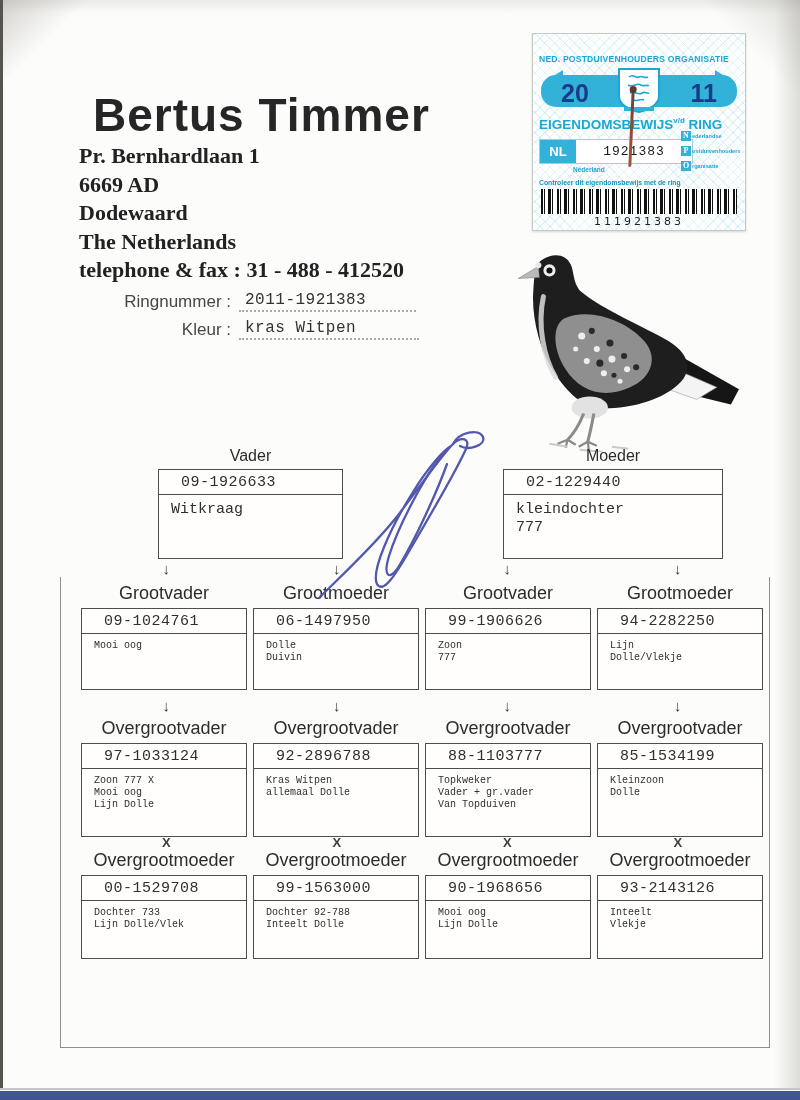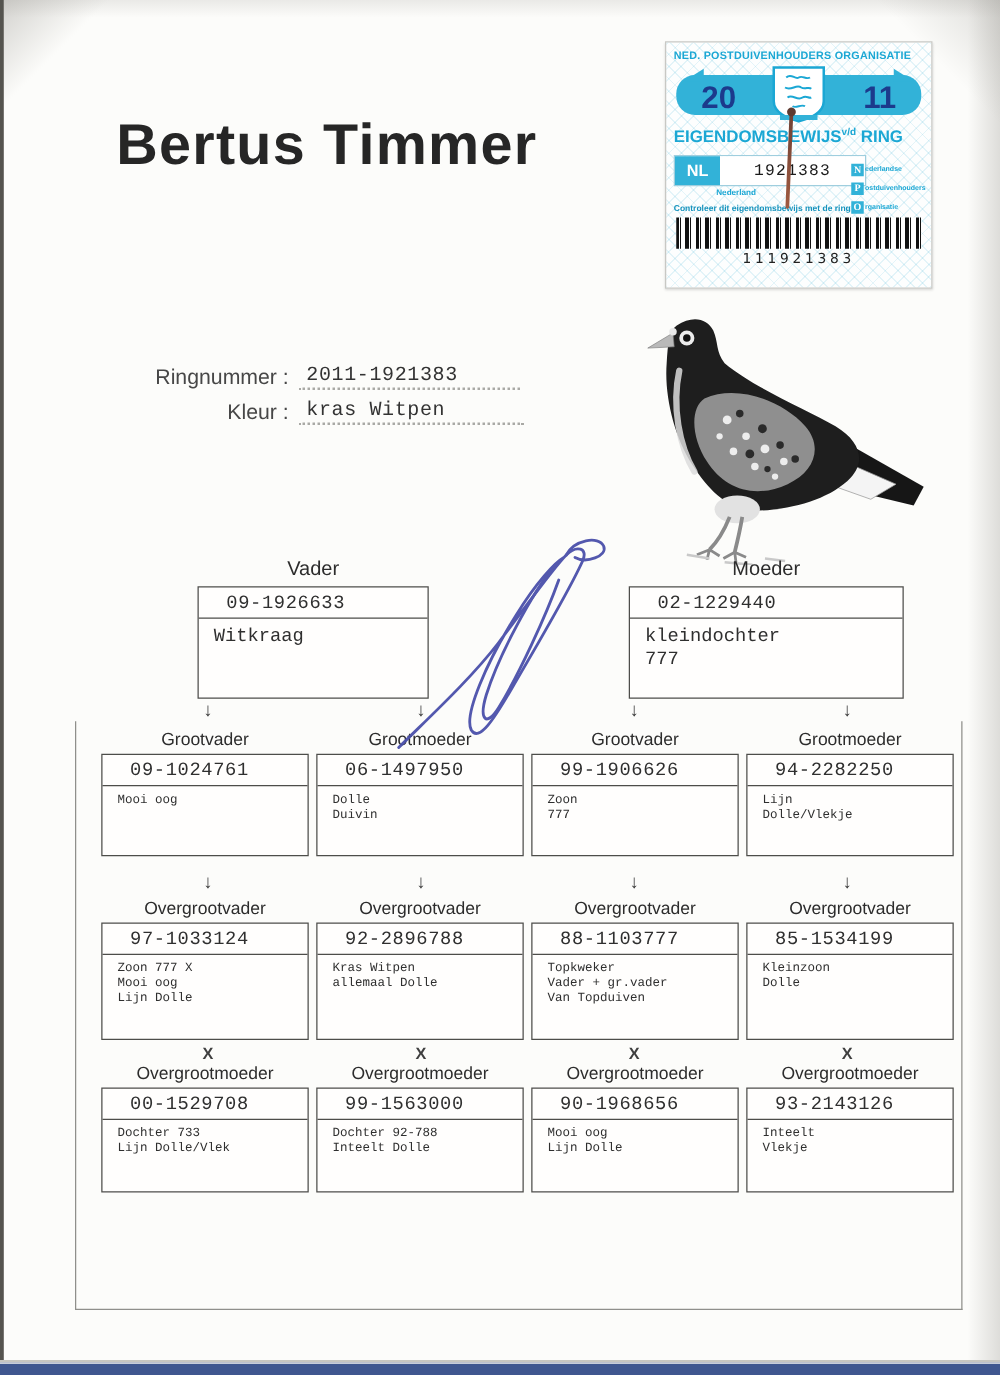--- a/index.html
+++ b/index.html
@@ -31,21 +31,21 @@
   }
   .address{
     position:absolute;left:76px;top:142px;
     font-family:"Liberation Serif", serif;font-weight:bold;
     font-size:22px;line-height:1.30;color:#222;
   }
   
   .sticker{
     position:absolute;left:529px;top:33px;width:214px;height:198px;
     background:#fdfefe;border:1px solid #c8c8c4;box-shadow:0 1px 2px rgba(0,0,0,.15);
-    padding:5px 6px;box-sizing:border-box;overflow:hidden;
+    padding:20px 6px;box-sizing:border-box;overflow:hidden;
   }
   .sticker .guilloche{
     position:absolute;inset:0;pointer-events:none;
     background:
       repeating-linear-gradient(45deg, rgba(40,170,210,.12) 0 1px, transparent 1px 7px),
       repeating-linear-gradient(-45deg, rgba(40,170,210,.12) 0 1px, transparent 1px 7px);
   }
   .st-org{font-size:8.6px;font-weight:bold;color:#1ba7d4;letter-spacing:.2px;white-space:nowrap;position:relative;}
   .st-banner{position:relative;height:47px;margin-top:3px;}
   .st-pill{position:absolute;left:2px;right:2px;top:8px;height:32px;background:#32b2d8;border-radius:15px;}
@@ -84,21 +84,21 @@
     border-bottom:2px dotted #a9a9a5;padding:0 6px 1px 6px;letter-spacing:.5px;
   }
   .form .w1{min-width:165px;} .form .w2{min-width:168px;} .form .w3{min-width:150px;}
 
   
   .ped-frame{
     position:absolute;left:57px;top:577px;width:708px;height:470px;
     border-left:1px solid #8f8f8b;border-right:1px solid #8f8f8b;border-bottom:1px solid #8f8f8b;
   }
   .cell{position:absolute;text-align:center;color:#2c2c2c;}
-  .glabel{font-size:14px;margin-bottom:4px;color:#2c2c2c;}
+  .glabel{font-size:18px;margin-bottom:4px;color:#2c2c2c;}
   .glabel.big{font-size:16px;}
   .pbox{border:1.5px solid #4d4d4a;background:#fffefd;text-align:left;}
   .pring{
     border-bottom:1.5px solid #4d4d4a;padding:4px 4px 3px 22px;
     font-family:"Liberation Mono", monospace;font-size:15px;color:#2f2f2f;letter-spacing:.5px;
   }
   .pname{
     padding:6px 4px 5px 12px;font-family:"Liberation Mono", monospace;
     font-size:10px;line-height:1.22;color:#2f2f2f;white-space:pre-line;
   }
@@ -112,20 +112,27 @@
 
   .pigeon{position:absolute;left:488px;top:240px;}
   .signature{position:absolute;left:278px;top:426px;z-index:5;pointer-events:none;}
 </style>
 </head>
 <body>
 
 <div class="paper">
 
   <div class="owner-name">Bertus Timmer</div>
+  <div class="address">
+    <div>Pr. Bernhardlaan 1</div>
+    <div>6669 AD</div>
+    <div>Dodewaard</div>
+    <div>The Netherlands</div>
+    <div>telephone &amp; fax : 31 - 488 - 412520</div>
+  </div>
 
   <div class="sticker">
     <div class="guilloche"></div>
     <div class="st-org">NED. POSTDUIVENHOUDERS ORGANISATIE</div>
     <div class="st-banner">
       <div class="st-pill"></div>
       <div class="st-year left">20</div>
       <div class="st-year right">11</div>
       <svg class="st-crest" width="46" height="47" viewBox="0 0 46 47">
         <path d="M3,2 h40 v27 c0,9 -11,14 -20,16 c-9,-2 -20,-7 -20,-16 Z" fill="#ffffff" stroke="#1ba7d4" stroke-width="2"></path>

